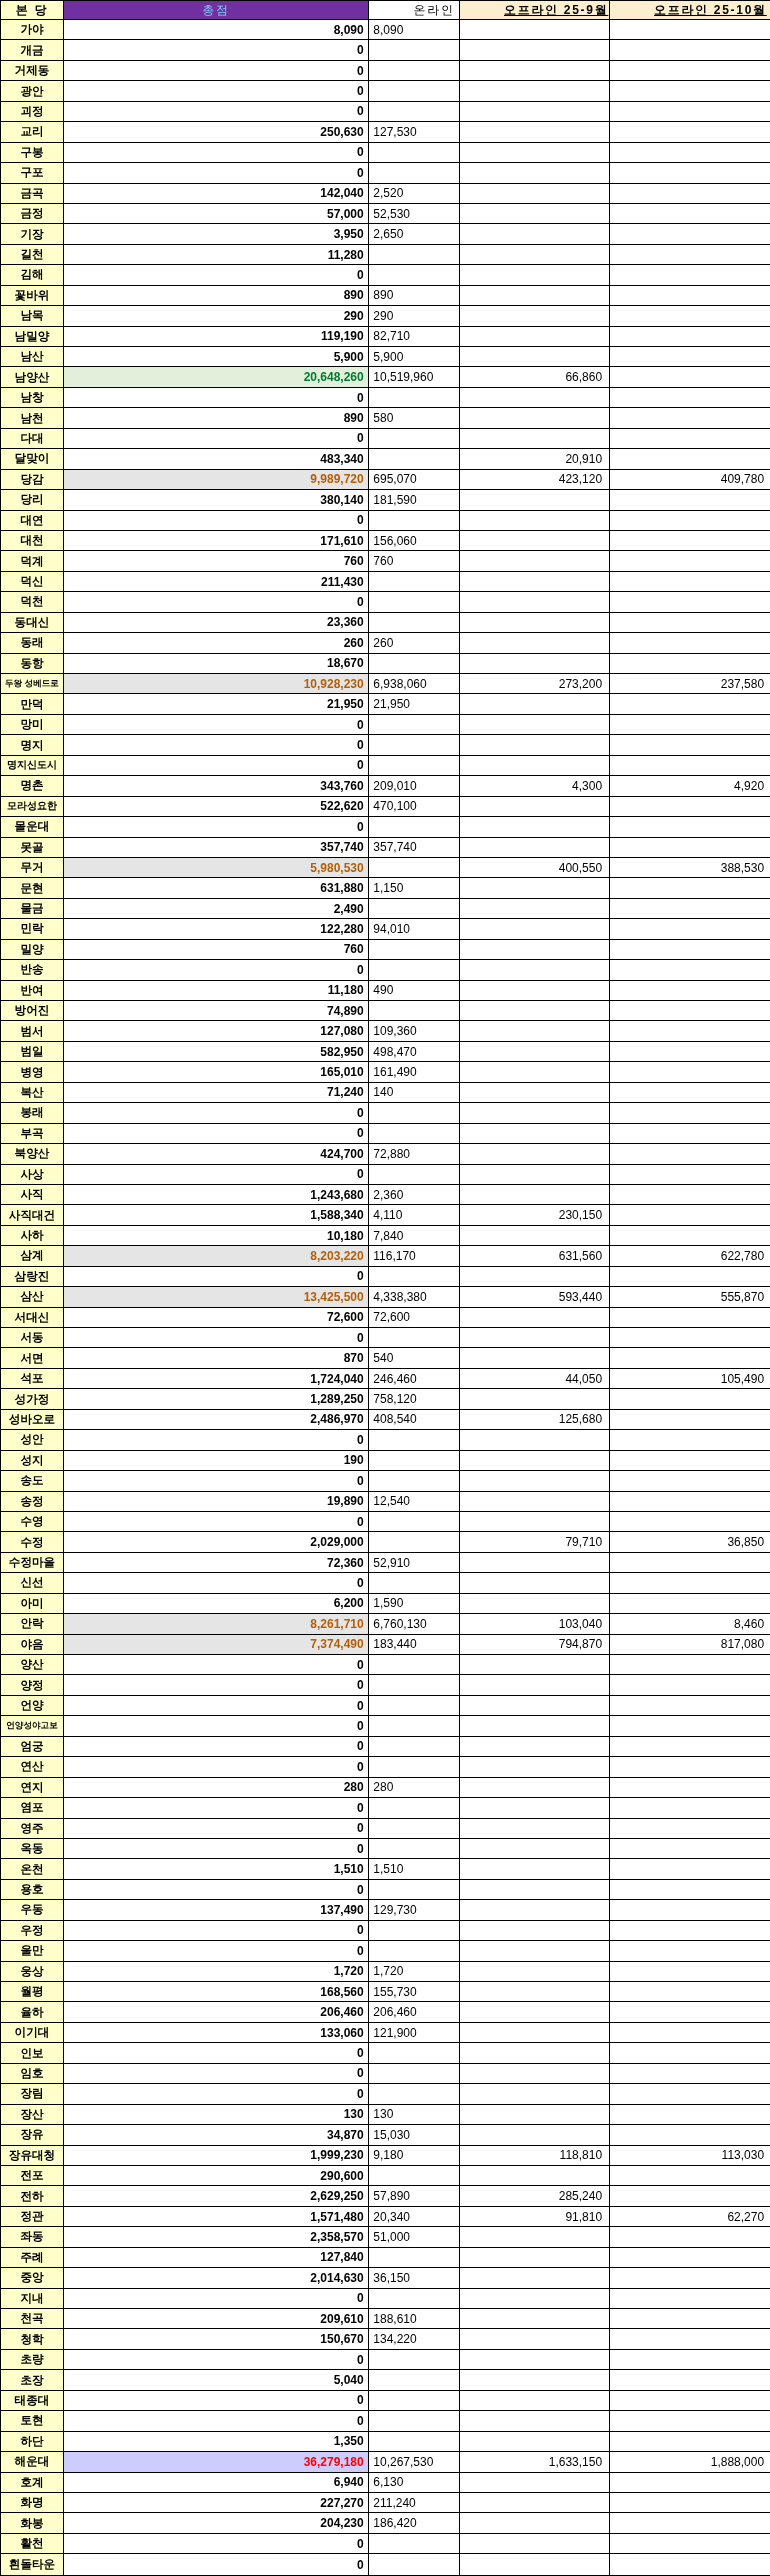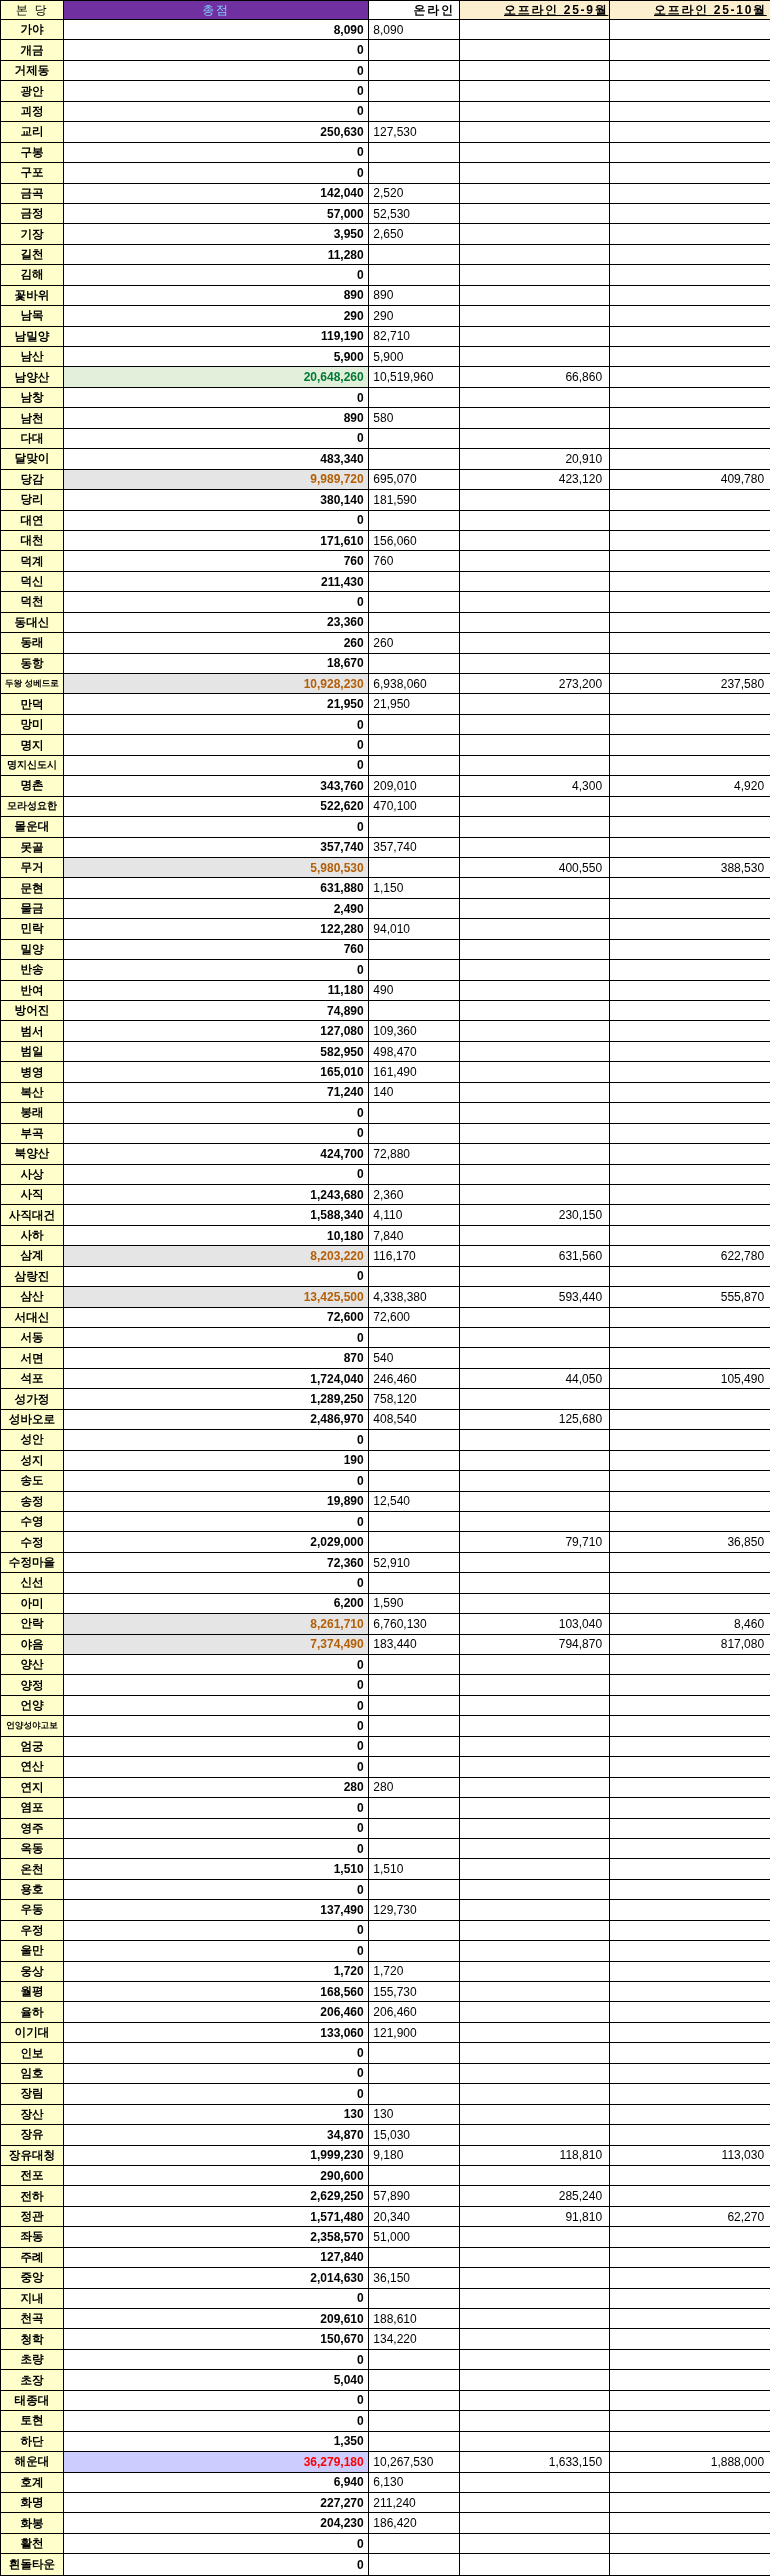--- a/index.html
+++ b/index.html
@@ -15,23 +15,23 @@
   }
   th,td{
     border:1.7px solid #000;
     padding:0 4.3px;
     font-size:12px;
     white-space:nowrap;
     overflow:hidden;
     height:18px;
   }
   
-  th.h-parish{background:#FFFFCC;font-weight:normal;text-align:center;letter-spacing:1.7px;}
+  th.h-parish{background:#FFFFCC;font-weight:bold;text-align:center;letter-spacing:1.7px;}
   th.h-total{background:#7030A0;color:#7dd3fc;font-weight:normal;letter-spacing:1.7px;}
-  th.h-online{background:#FFFFFF;font-weight:bold;text-align:right;letter-spacing:1.7px;}
+  th.h-online{background:#FFFFFF;font-weight:normal;text-align:right;letter-spacing:1.7px;}
   th.h-off{background:#FBEFCF;font-weight:bold;text-align:center;text-decoration:underline;letter-spacing:1.7px;padding-left:44px;}
   
   td.c-parish{background:#FFFFCC;text-align:center;font-weight:bold;font-size:11.6px;padding:0 1.7px;}
   td.c-parish.name-s{font-size:10px;}
   td.c-parish.name-xs{font-size:8.6px;}
   td.c-total{text-align:right;font-weight:bold;}
   td.c-online{text-align:left;}
   td.c-off9,td.c-off10{text-align:right;padding-right:6.9px;}
   
   td.hl-gold{background:#e5e5e5;color:#B45F06;}

